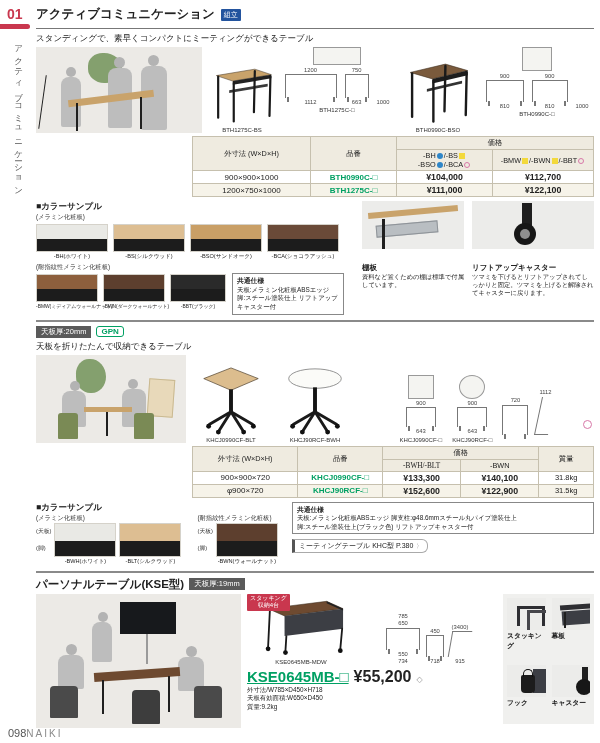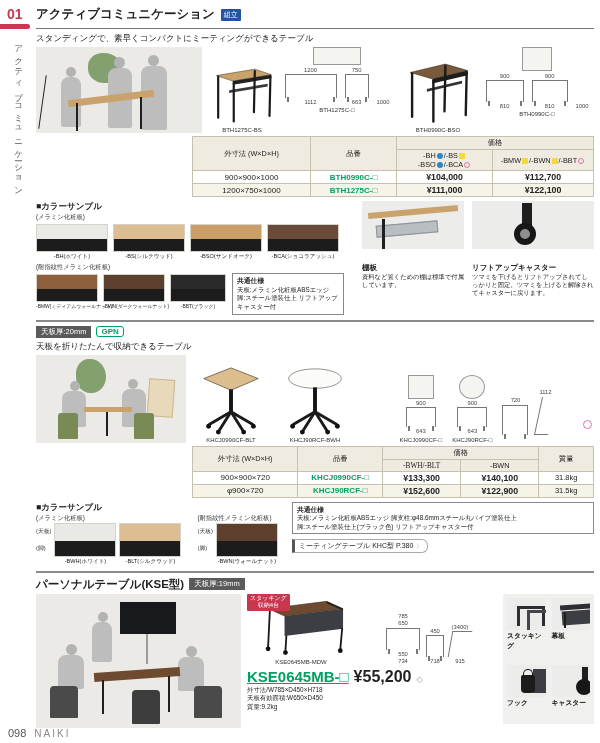--- a/index.html
+++ b/index.html
@@ -85,21 +85,21 @@
 
   
   .f-img { background:#ececea; position:relative; overflow:hidden; }
   .f-title { font-size:7.5px; font-weight:bold; margin-top:14px; }
   .f-desc { font-size:6.3px; line-height:1.3; color:#222; }
 
   .kse-feat-panel { background:#f0f0ee; padding:4px; display:grid; grid-template-columns:1fr 1fr; gap:3px 6px; }
   .kse-feat { display:flex; flex-direction:column; }
   .kse-feat .f-img { height:32px; }
   .kse-feat .f-label { font-size:6.8px; font-weight:bold; margin-top:1px; }
-  .pagenum { position:absolute; left:8px; bottom:4px; display:flex; align-items:baseline; gap:8px; }
+  .pagenum { position:absolute; left:8px; bottom:4px; display:flex; align-items:baseline; gap:0; }
   .pagenum .num { font-size:11px; color:#555; }
   .pagenum .brand { font-size:10px; color:#8a8a8a; letter-spacing:2px; }
 
   .eco-mark { width:9px; height:9px; border:1.6px solid #d878a8; border-radius:50%; }
   svg .stroke { stroke:#1a1a1a; stroke-linecap:round; }
 </style>
 </head>
 <body>
 
 <div class="page">

